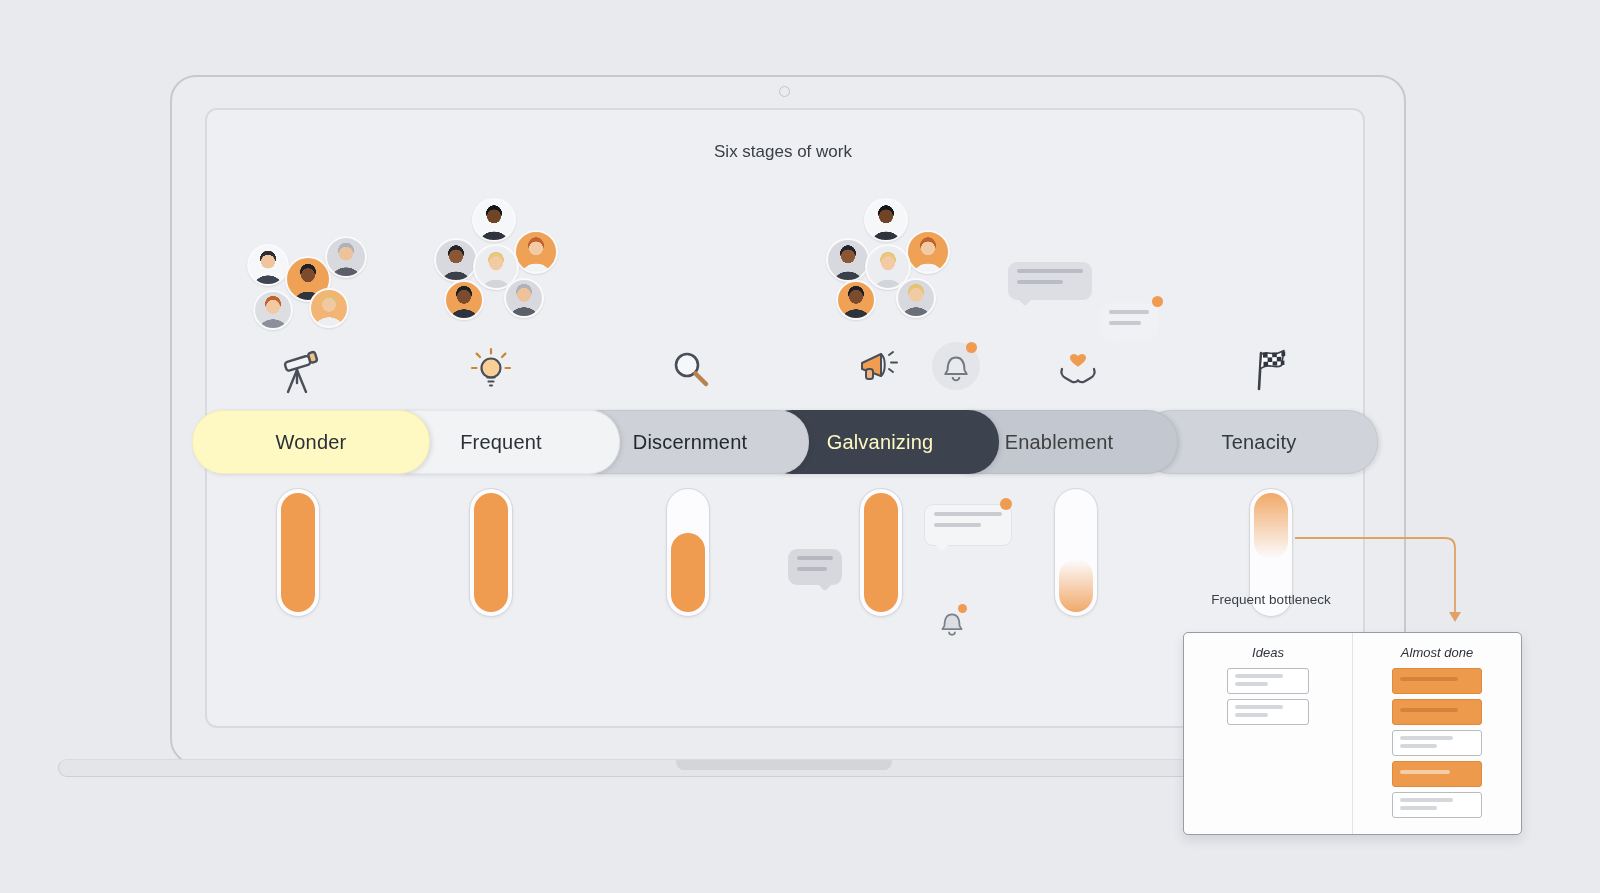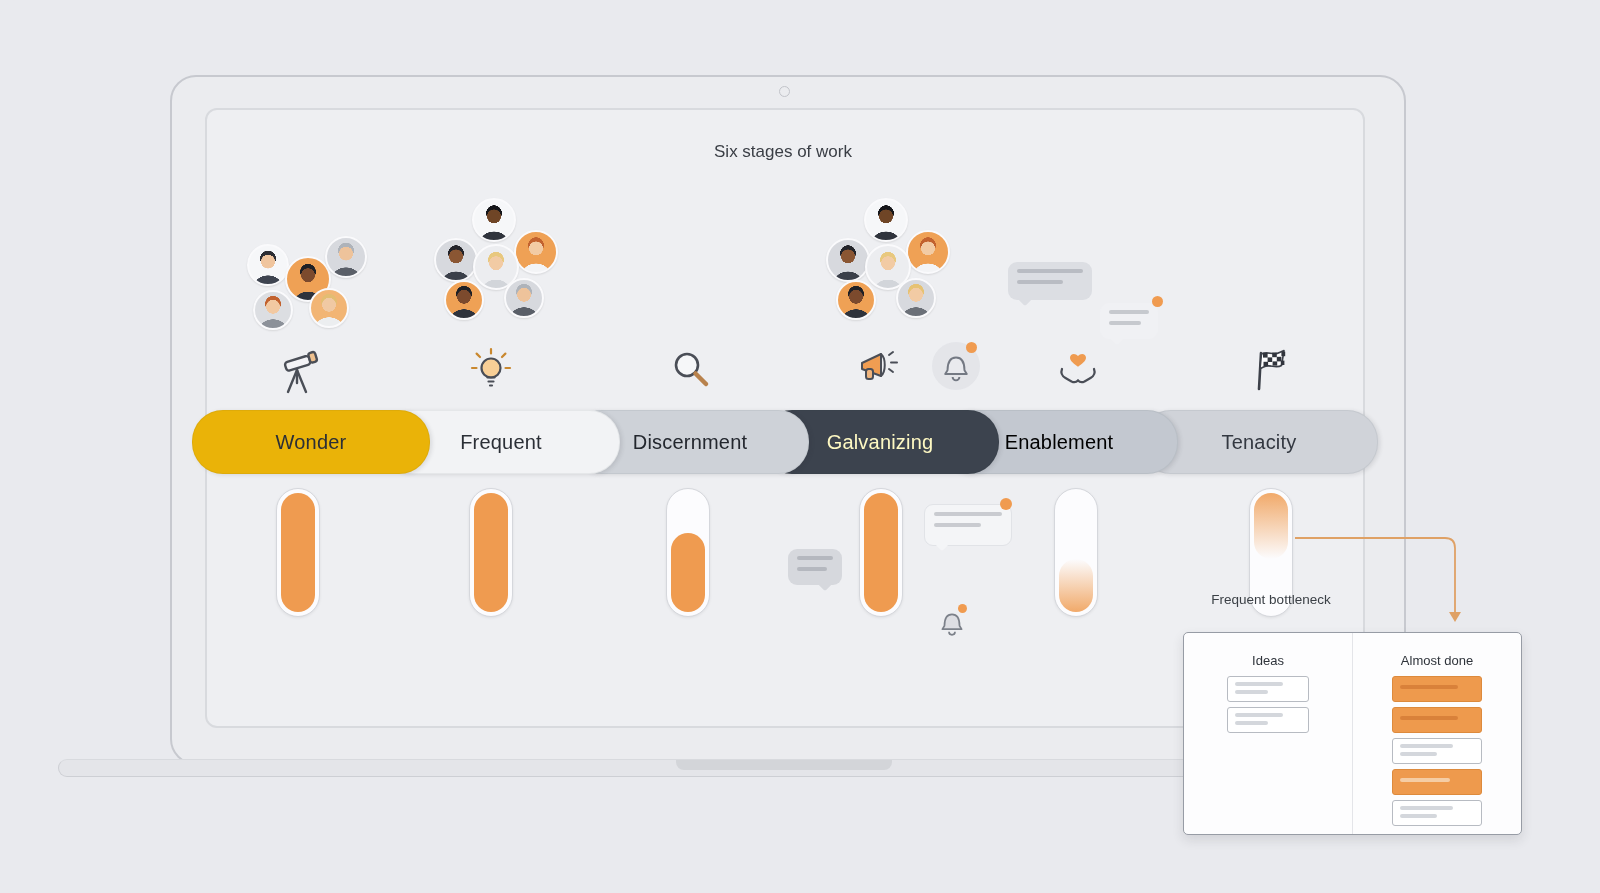--- a/index.html
+++ b/index.html
@@ -72,21 +72,21 @@
 
   .bottleneck{position:absolute;left:1180px;top:592px;width:182px;text-align:center;
     font-size:13.5px;font-weight:500;color:#3b4046;z-index:12;}
 
   .arrow-svg{position:absolute;left:1240px;top:520px;width:240px;height:130px;z-index:12;}
 
   
   .kanban{position:absolute;left:1183px;top:632px;width:337px;height:201px;background:#fdfdfe;
     border:1.5px solid #979ca5;border-radius:5px;box-shadow:0 5px 12px rgba(40,44,52,.12);
     z-index:30;display:flex;overflow:hidden;}
-  .kcol{flex:1;position:relative;padding-top:12px;}
+  .kcol{flex:1;position:relative;padding-top:4px;font-style:italic;}
   .kcol + .kcol{border-left:1px solid #e4e5e9;}
   .khead{text-align:center;font-size:13px;font-weight:500;color:#2e333a;margin:8px 0 8px;}
   .kcard{width:82px;height:26px;border-radius:3px;margin:5px auto 0;background:#fff;
     border:1px solid #b7bbc2;padding:5px 7px;box-sizing:border-box;}
   .kcol:last-child .kcard{width:90px;}
   .kcard i{display:block;height:4px;border-radius:2px;background:#d4d7dc;margin-bottom:4px;}
   .kcard.lines i:first-child{width:72%;}
   .kcard.lines i:last-child{width:50%;}
   .kcard.orange{background:#ee9a4d;border-color:#dd8a3c;}
   .kcard.orange i{background:#d9813a;width:78%;margin-top:3px;}
@@ -216,33 +216,33 @@
   <div class="bubble" style="left:1008px;top:262px;width:84px;height:38px;background:#dcdee3">
     <i></i>
       <i class="short"></i>
   </div>
   <div class="bubble" style="left:1100px;top:303px;width:58px;height:36px;background:#f0f1f4">
     <i></i>
       <i class="short"></i>
   </div>
   <div class="odot" style="left:1152px;top:296px;width:11px;height:11px"></div>
 
-  <div class="seg" style="left: 192px; z-index: 16; background: #eab308; color: rgb(43, 47, 54); align-items: center;">
+  <div class="seg" style="left: 192px; z-index: 16; background: #fef9c3; color: rgb(43, 47, 54); align-items: center;">
       <span class="seg-label">Wonder</span>
     </div>
   <div class="seg" style="left: 382px; z-index: 15; background: rgb(242, 243, 245); color: rgb(43, 47, 54);">
       <span class="seg-label">Frequent</span>
     </div>
   <div class="seg" style="left: 571px; z-index: 14; background: rgb(206, 210, 216); color: rgb(35, 39, 46);">
       <span class="seg-label">Discernment</span>
     </div>
   <div class="seg" style="left: 761px; z-index: 13; background: rgb(60, 67, 78); color: #fef9c3;">
       <span class="seg-label">Galvanizing</span>
     </div>
-  <div class="seg" style="left: 940px; z-index: 12; background: rgb(195, 200, 208); color: #000000;">
+  <div class="seg" style="left: 940px; z-index: 12; background: rgb(195, 200, 208); color: #404040;">
       <span class="seg-label">Enablement</span>
     </div>
   <div class="seg" style="left: 1140px; z-index: 11; background: rgb(208, 211, 217); color: rgb(51, 56, 65);">
       <span class="seg-label">Tenacity</span>
     </div>
 
   <div class="capsule" style="left:276px">
       <div class="cap-fill" style="height: calc(100% - 8px); bottom: 4px; background: rgb(239, 155, 80);"></div>
     </div>
   <div class="capsule" style="left:469px">

